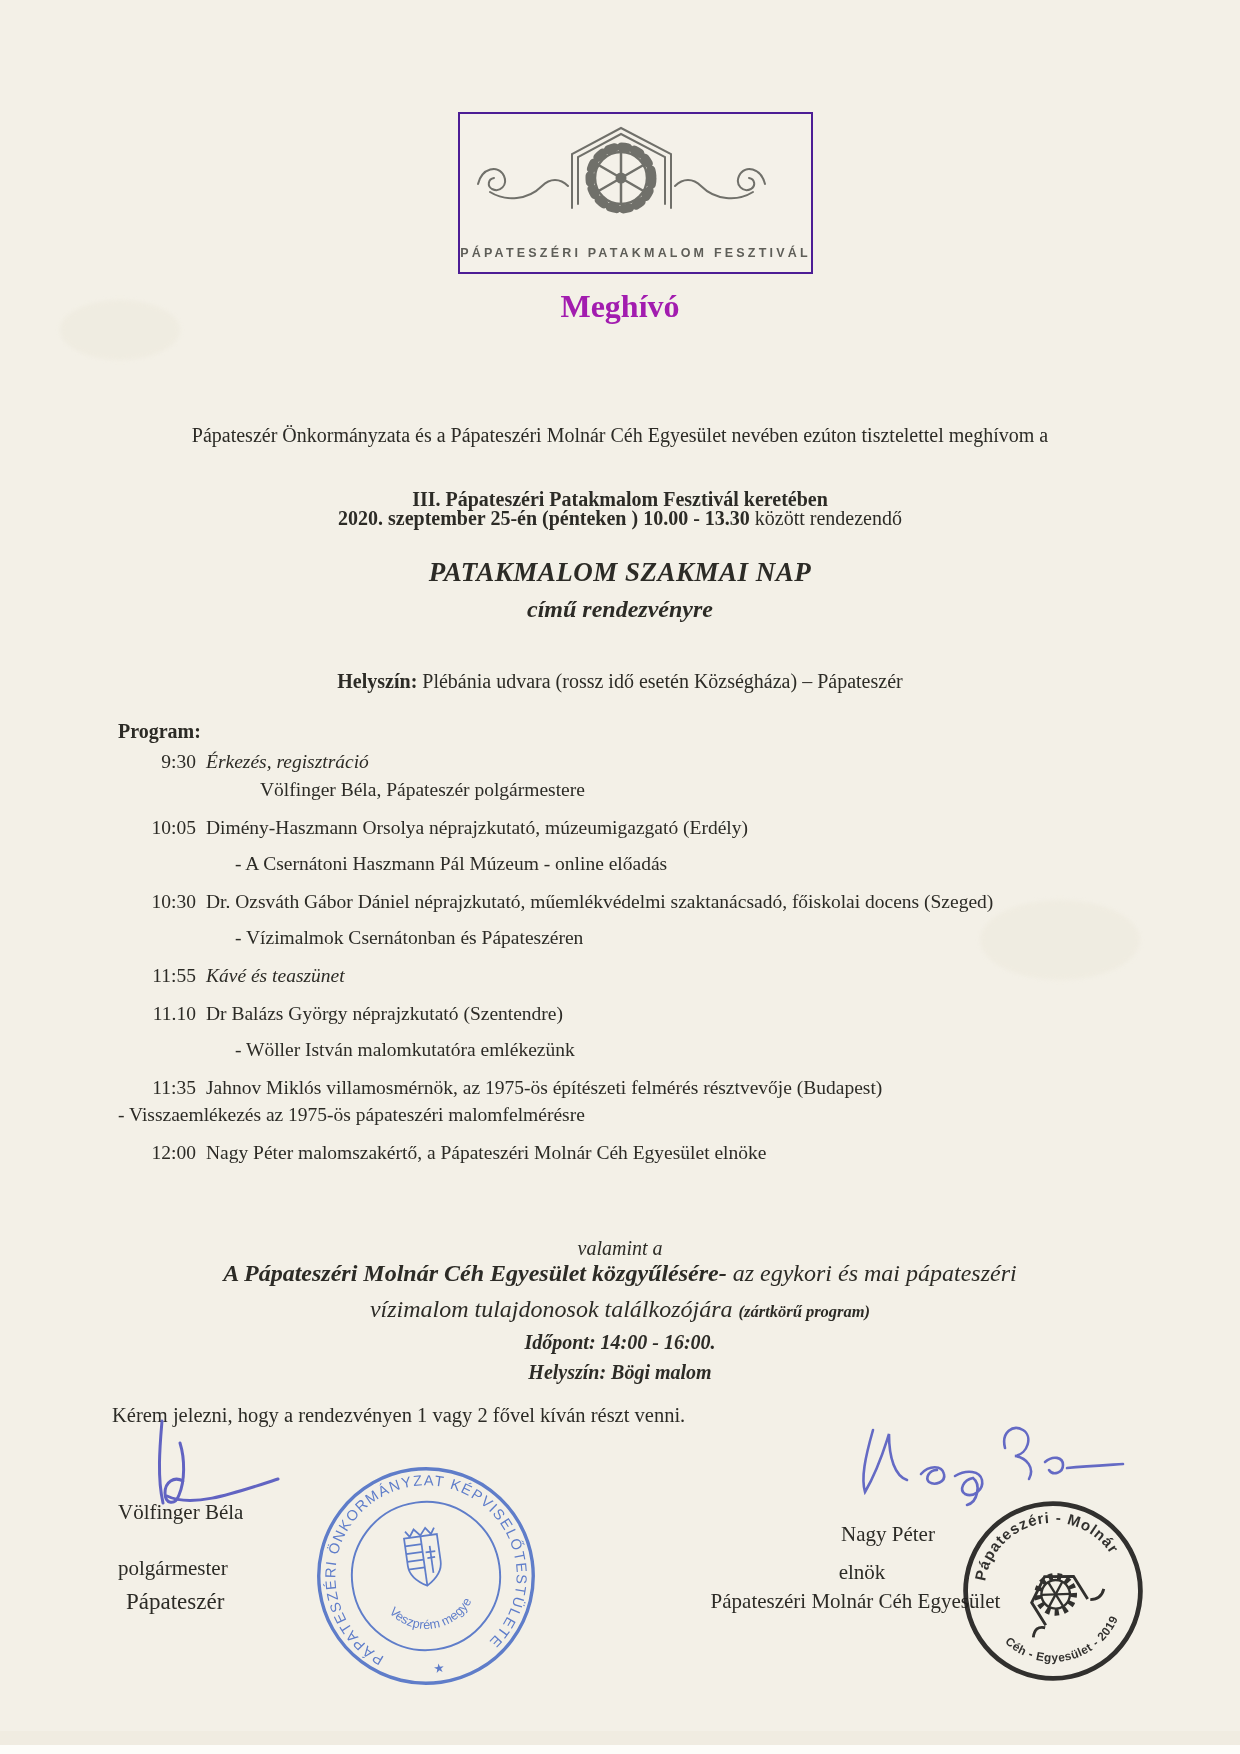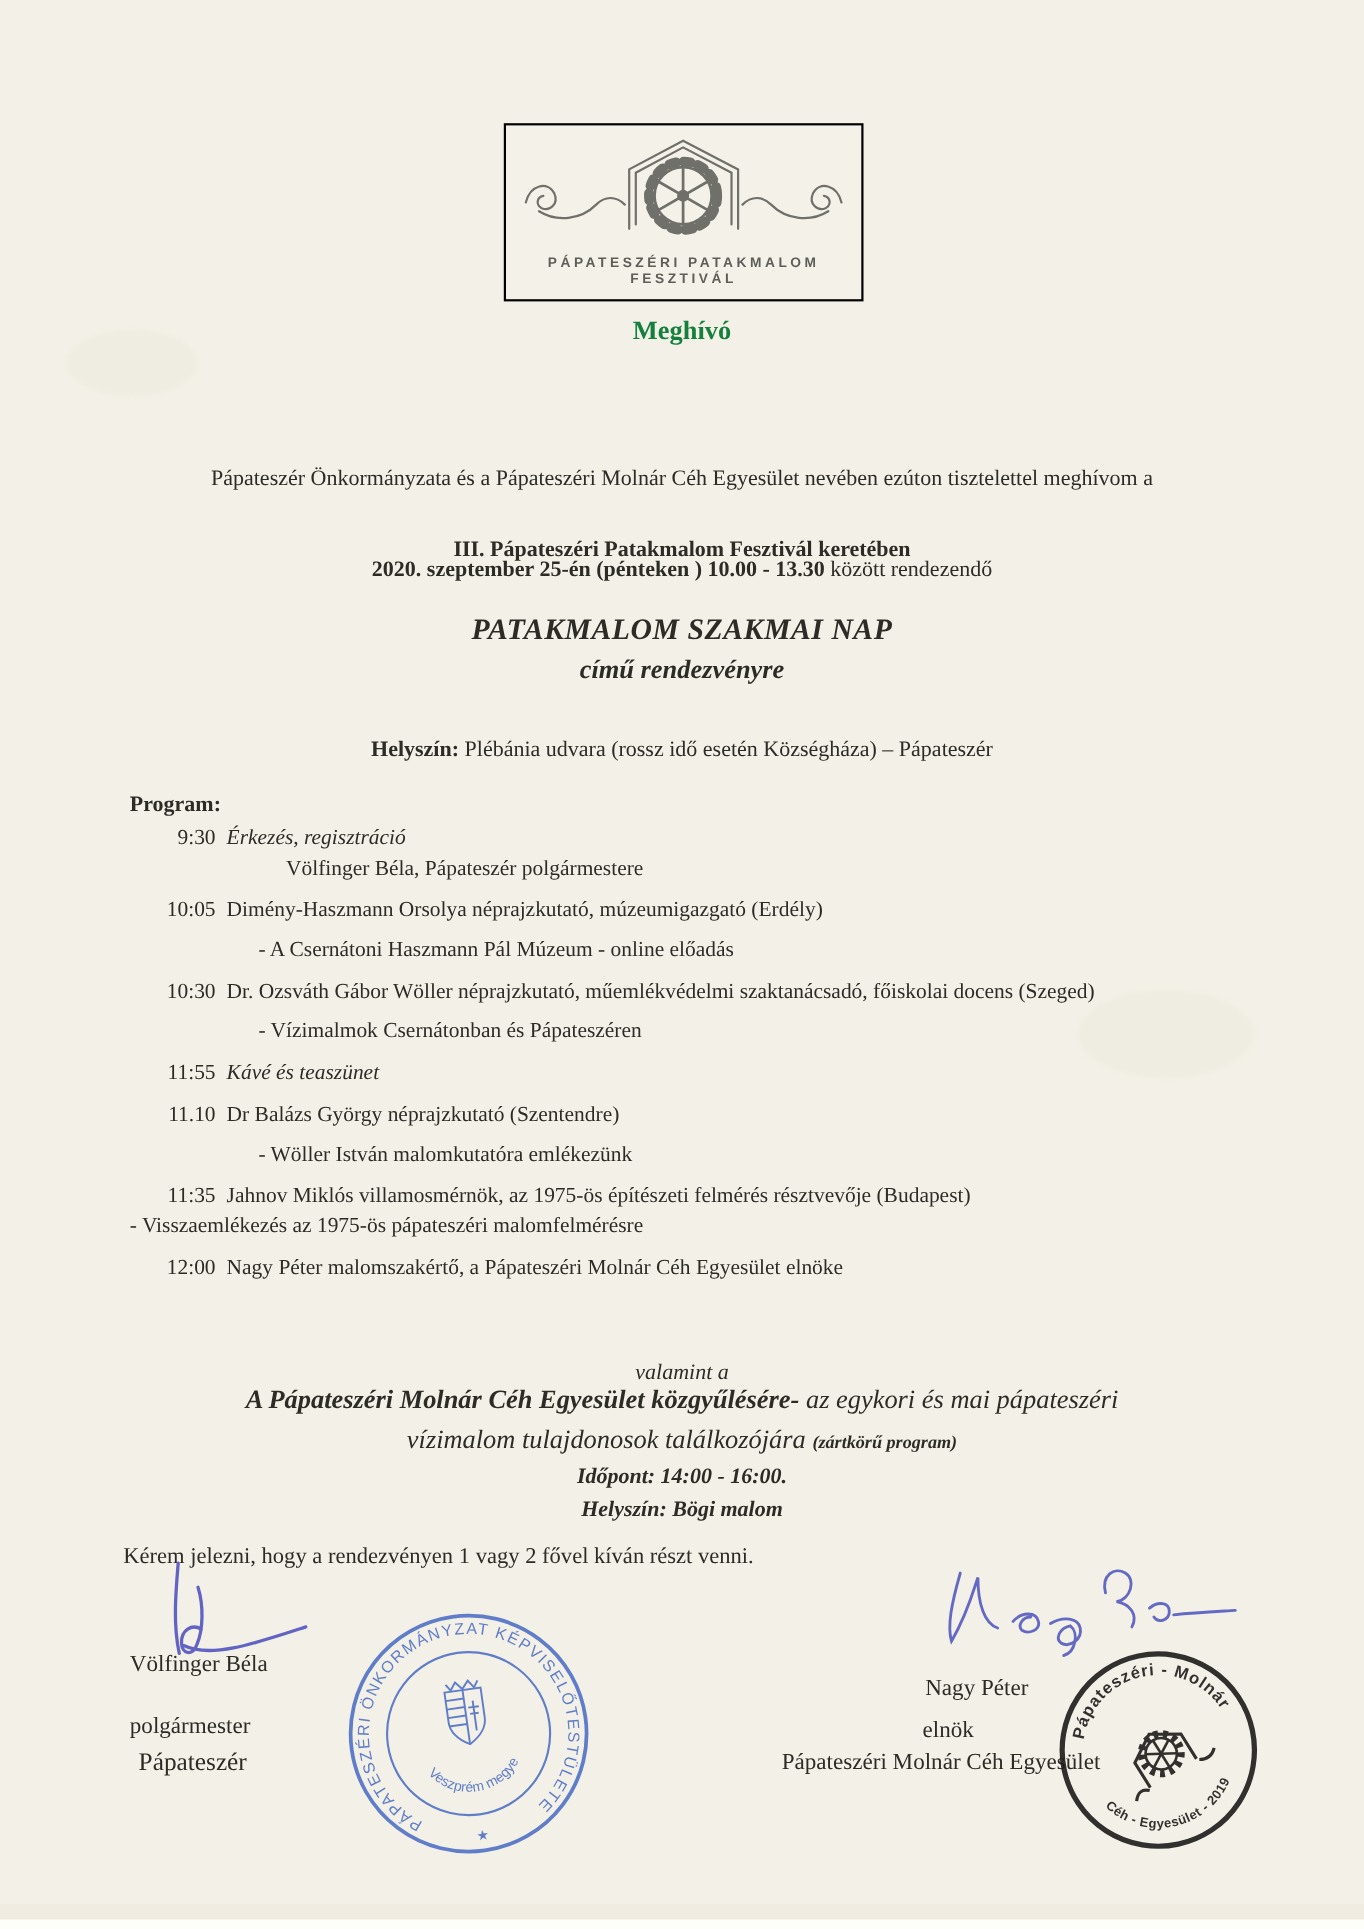--- a/index.html
+++ b/index.html
@@ -11,27 +11,27 @@
     color:#2c2b26;
   }
   .paper-bottom{position:absolute;left:0;right:0;bottom:0;height:9px;background:#fdfdf9;}
   .paper-shade{position:absolute;left:0;right:0;bottom:9px;height:14px;background:#eceadd;opacity:.55;}
   .blotch{position:absolute;border-radius:50%;background:#e9e5d6;opacity:.35;filter:blur(2px);}
 
   .center{position:absolute;left:0;right:0;text-align:center;}
   .abs{position:absolute;}
 
   
-  .logo-box{position:absolute;left:458px;top:112px;width:323px;height:158px;border:2px solid #000000;background:#f4f1e9;}
+  .logo-box{position:absolute;left:458px;top:112px;width:323px;height:158px;border:2px solid #4c1d95;background:#f4f1e9;padding-left:28px;}
   .logo-art{position:absolute;left:0;top:6px;width:323px;height:116px;}
   .logo-caption{position:absolute;left:0;right:0;bottom:12px;text-align:center;
     font-family:"Liberation Sans","DejaVu Sans",sans-serif;
     font-size:12.5px;font-weight:bold;letter-spacing:3.2px;color:#5e5e58;}
 
-  .doc-title{top:288px;font-size:24px;font-weight:bold;color:#15803d;}
+  .doc-title{top:288px;font-size:32px;font-weight:bold;color:#a21caf;}
   .intro{top:424px;font-size:20px;}
   .fest1{top:488px;font-size:20px;font-weight:bold;}
   .fest2{top:507px;font-size:20px;}
   .fest2 .b{font-weight:bold;}
   .event1{top:557px;font-size:27px;font-weight:bold;font-style:italic;letter-spacing:.5px;}
   .event2{top:596px;font-size:24px;font-weight:bold;font-style:italic;}
   .venue{top:670px;font-size:20px;}
   .venue .b{font-weight:bold;}
 
   .program-label{left:118px;top:720px;font-size:20px;font-weight:bold;}
@@ -106,21 +106,21 @@
 <div class="center event1">PATAKMALOM SZAKMAI NAP</div>
 <div class="center event2">című rendezvényre</div>
 <div class="center venue"><span class="b">Helyszín:</span><span> Plébánia udvara (rossz idő esetén Községháza) – Pápateszér</span></div>
 
 <div class="abs program-label">Program:</div>
 <div class="program-list">
     <div class="p-row"><span class="p-time">9:30</span><span class="p-text it">Érkezés, regisztráció</span></div>
     <div class="p-sub deep">Völfinger Béla, Pápateszér polgármestere</div>
     <div class="p-row"><span class="p-time">10:05</span><span class="p-text">Dimény-Haszmann Orsolya néprajzkutató, múzeumigazgató (Erdély)</span></div>
     <div class="p-sub mid">- A Csernátoni Haszmann Pál Múzeum - online előadás</div>
-    <div class="p-row"><span class="p-time">10:30</span><span class="p-text">Dr. Ozsváth Gábor Wöller néprajzkutató, műemlékvédelmi szaktanácsadó, főiskolai docens (Szeged)</span></div>
+    <div class="p-row"><span class="p-time">10:30</span><span class="p-text">Dr. Ozsváth Gábor Dániel néprajzkutató, műemlékvédelmi szaktanácsadó, főiskolai docens (Szeged)</span></div>
     <div class="p-sub mid">- Vízimalmok Csernátonban és Pápateszéren</div>
     <div class="p-row"><span class="p-time">11:55</span><span class="p-text it">Kávé és teaszünet</span></div>
     <div class="p-row"><span class="p-time">11.10</span><span class="p-text">Dr Balázs György néprajzkutató (Szentendre)</span></div>
     <div class="p-sub mid">- Wöller István malomkutatóra emlékezünk</div>
     <div class="p-row"><span class="p-time">11:35</span><span class="p-text">Jahnov Miklós villamosmérnök, az 1975-ös építészeti felmérés résztvevője (Budapest)</span></div>
     <div class="p-sub left">- Visszaemlékezés az 1975-ös pápateszéri malomfelmérésre</div>
     <div class="p-row"><span class="p-time">12:00</span><span class="p-text">Nagy Péter malomszakértő, a Pápateszéri Molnár Céh Egyesület elnöke</span></div>
   </div>
 
 <div class="center valamint">valamint a</div>

